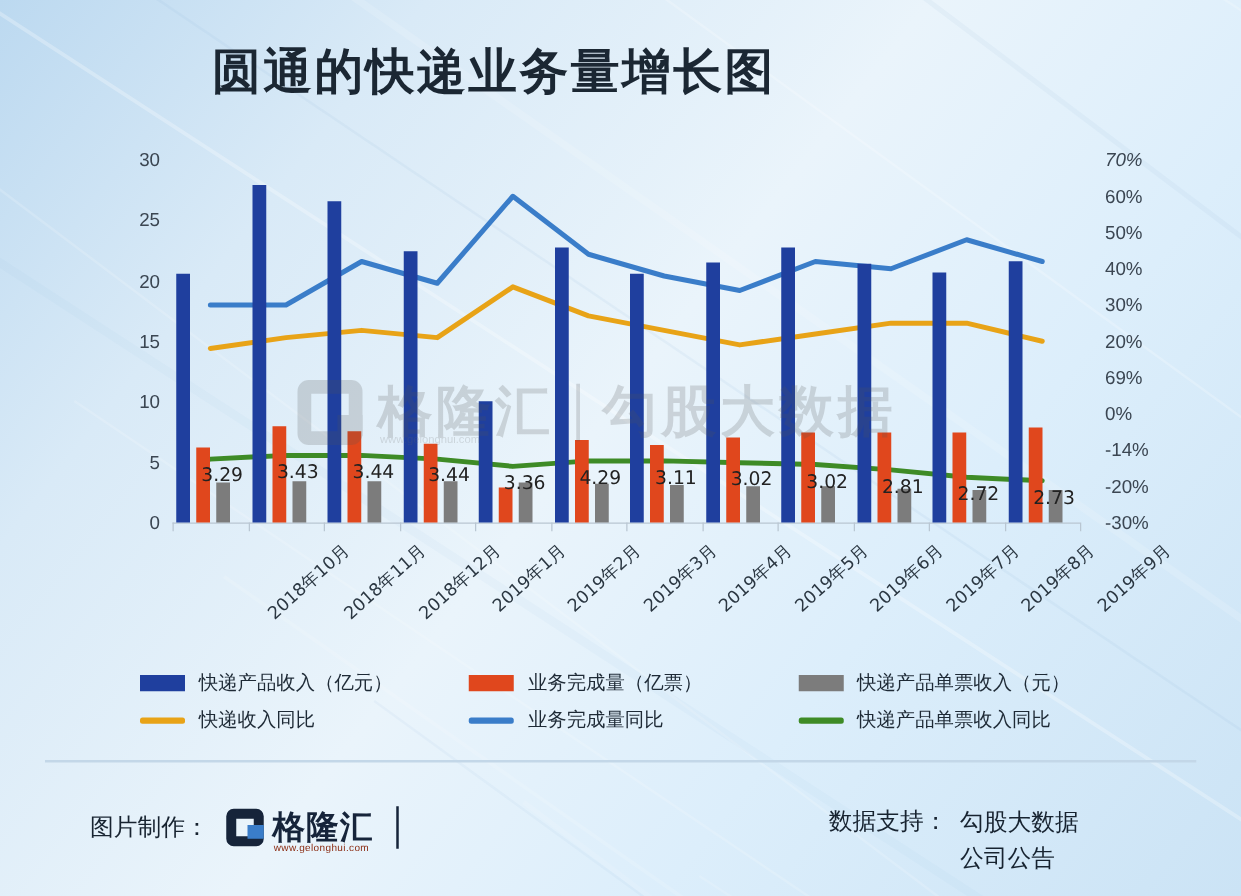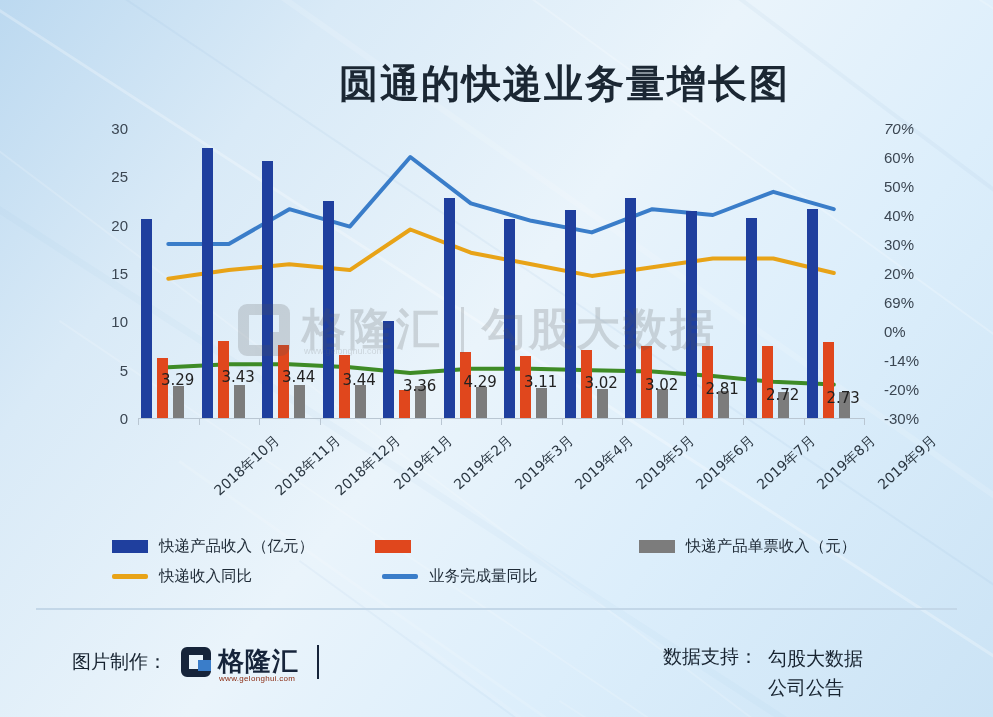--- a/index.html
+++ b/index.html
@@ -12,24 +12,23 @@
   .bg-streaks{position:absolute;inset:0;pointer-events:none;overflow:hidden;}
   .bg-streaks i{
     position:absolute;display:block;background:rgba(255,255,255,.55);
     transform-origin:0 0;
   }
   .bg-streaks i.d{background:rgba(140,180,215,.30);}
   .chart-wrap{position:absolute;inset:0;}
 
   
   .title{
-    position:absolute;top:30px;left:0;width:790px;text-align:right;
+    position:absolute;top:30px;left:0;width:790px;text-align:center;
     font-size:39px;font-weight:700;color:#1b2733;letter-spacing:2px;
     font-family:"DejaVu Sans","Liberation Sans",sans-serif;
-    margin-top:27px;
   }
 
   
   .plot{position:absolute;left:138px;top:128px;width:726px;height:290px;}
   .axis-left,.axis-right{position:absolute;top:128px;height:290px;width:56px;}
   .axis-left{left:78px;}
   .axis-right{left:880px;width:70px;}
   .tick{position:absolute;font-size:15px;color:#3b4652;line-height:1;}
   .axis-left .tick{right:6px;text-align:right;}
   .axis-right .tick{left:4px;text-align:left;}
@@ -247,34 +246,39 @@
   </div>
 
   <div class="legend">
     <div class="lgrow">
       <div class="lgitem">
         <span class="swatch" style="background:#1f3f9e"></span>
         <span class="lgtext">快递产品收入（亿元）</span>
       </div>
       <div class="lgitem">
         <span class="swatch" style="background:#e0471d"></span>
+        <span class="lgtext">业务完成量（亿票）</span>
       </div>
       <div class="lgitem">
         <span class="swatch" style="background:#7c7c7c"></span>
         <span class="lgtext">快递产品单票收入（元）</span>
       </div>
     </div>
     <div class="lgrow">
       <div class="lgitem">
         <span class="swatch line" style="background:#e8a317"></span>
         <span class="lgtext">快递收入同比</span>
       </div>
       <div class="lgitem">
         <span class="swatch line" style="background:#3a7dc9"></span>
         <span class="lgtext">业务完成量同比</span>
+      </div>
+      <div class="lgitem">
+        <span class="swatch line" style="background:#3e8b26"></span>
+        <span class="lgtext">快递产品单票收入同比</span>
       </div>
     </div>
   </div>
 
 </div>
 
 <div class="divider"></div>
 
 <div class="footer">
   <div class="fl">

